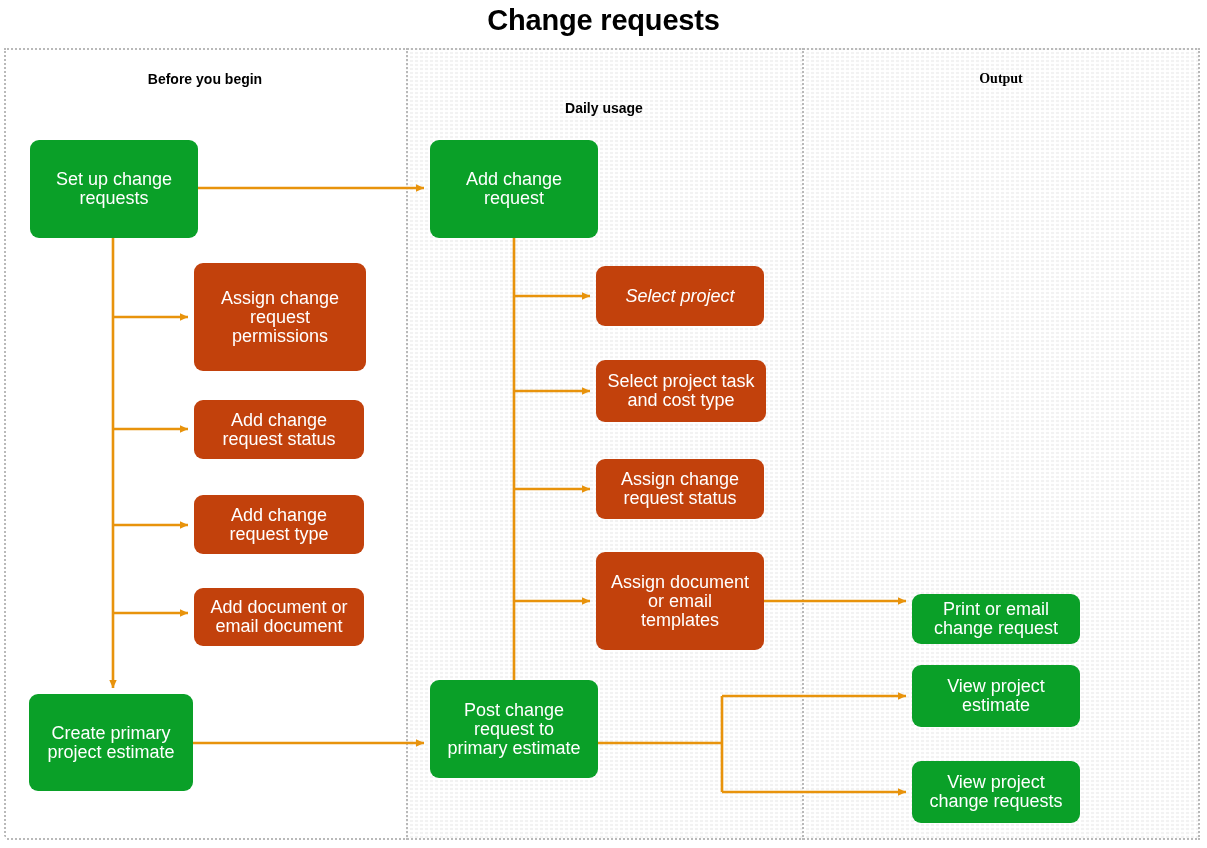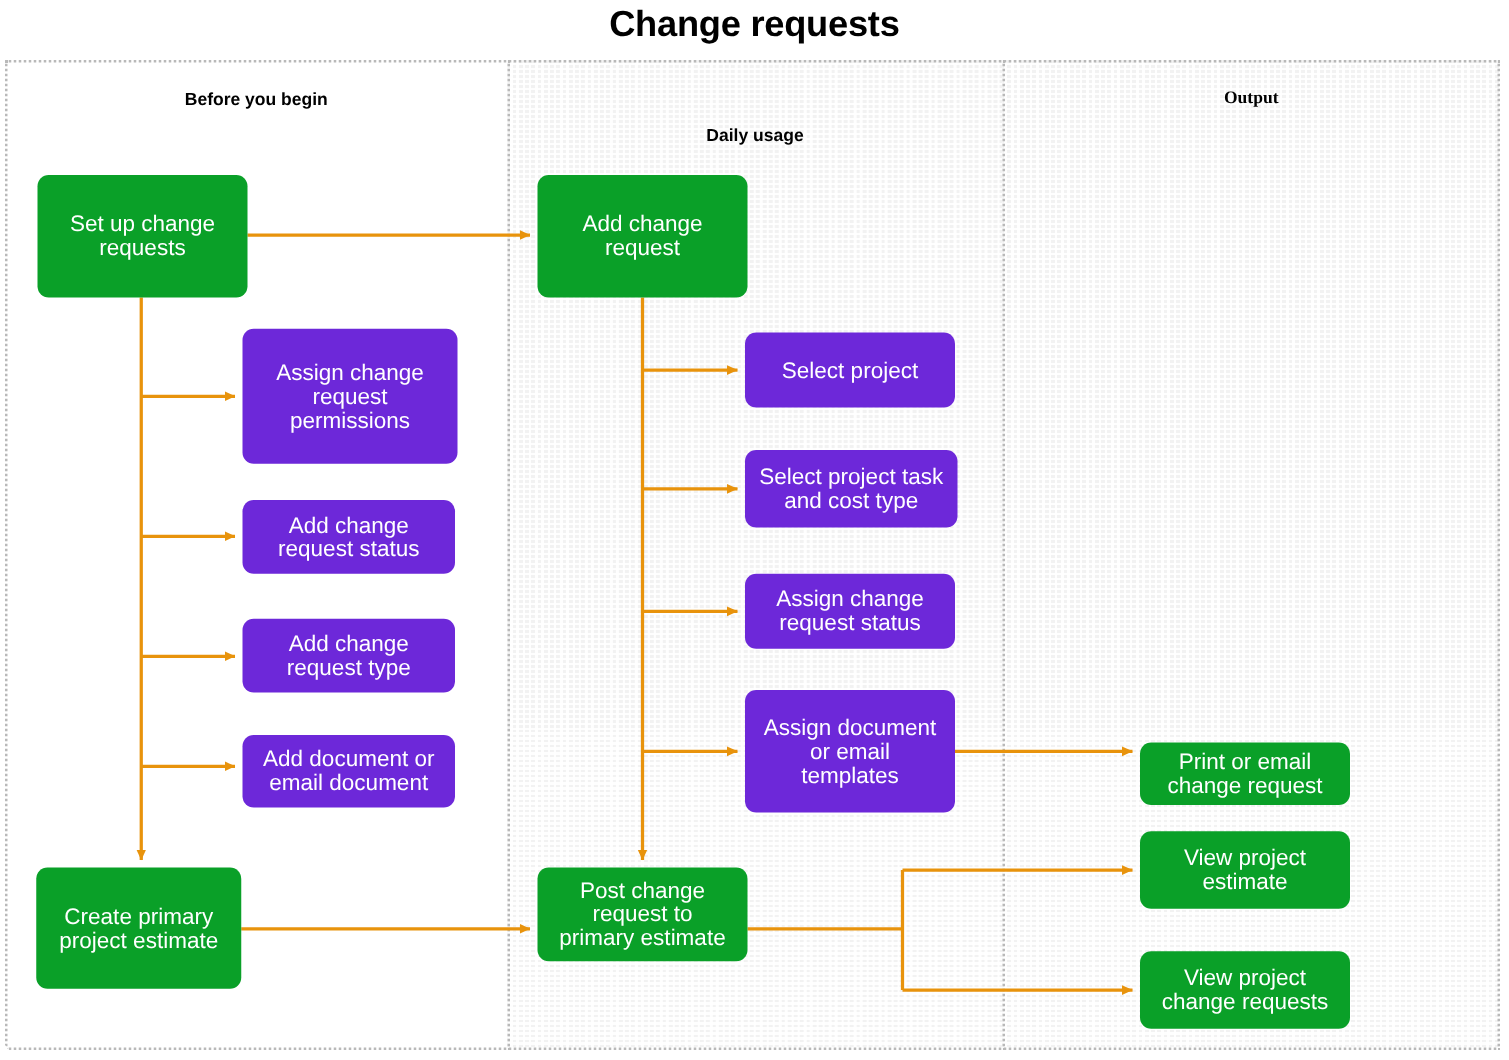--- a/index.html
+++ b/index.html
@@ -105,21 +105,21 @@
     display: flex;
     align-items: center;
     justify-content: center;
     text-align: center;
     font-size: 18px;
     line-height: 19px;
     padding: 4px 8px;
     white-space: pre-line;
   }
   .node.green { background: #0AA028; }
-  .node.navy  { background: #6d28d9; }
+  .node.navy  { background: #c2410c; }
 </style>
 </head>
 <body>
 
 <div id="root">
 
   <div id="title">Change requests</div>
 
   <div class="lane" id="lane-before"></div>
   <div class="lane" id="lane-daily"></div>
@@ -181,33 +181,33 @@
 
   <div class="node navy" style="left:194px; top:588px; width:170px; height:58px;">Add document or
 email document</div>
 
   <div class="node green" style="left:29px;  top:694px; width:164px; height:97px;">Create primary
 project estimate</div>
 
   <div class="node green" style="left:430px; top:140px; width:168px; height:98px;">Add change
 request</div>
 
-  <div class="node navy" style="left:596px; top:266px; width:168px; height:60px;">Select project</div>
+  <div class="node navy" style="left:596px; top:266px; width:168px; height:60px;font-style:italic;">Select project</div>
 
   <div class="node navy" style="left:596px; top:360px; width:170px; height:62px;">Select project task
 and cost type</div>
 
   <div class="node navy" style="left:596px; top:459px; width:168px; height:60px;">Assign change
 request status</div>
 
   <div class="node navy" style="left:596px; top:552px; width:168px; height:98px;">Assign document
 or email
 templates</div>
 
-  <div class="node green" style="left:430px; top:694px; width:168px; height:75px;">Post change
+  <div class="node green" style="left:430px; top:680px; width:168px; height:98px;">Post change
 request to
 primary estimate</div>
 
   <div class="node green" style="left:912px; top:594px; width:168px; height:50px;">Print or email
 change request</div>
 
   <div class="node green" style="left:912px; top:665px; width:168px; height:62px;">View project
 estimate</div>
 
   <div class="node green" style="left:912px; top:761px; width:168px; height:62px;">View project

